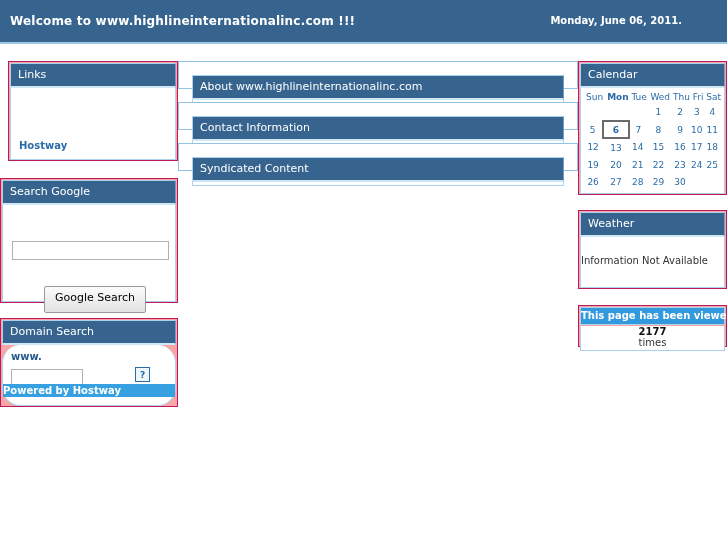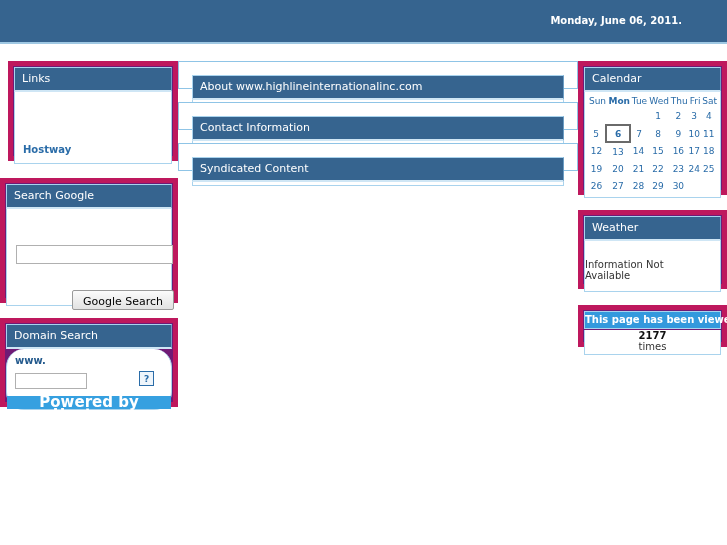--- a/index.html
+++ b/index.html
@@ -43,22 +43,22 @@
     color: #ffffff;
     font-size: 10px;
     font-weight: bold;
     white-space: nowrap;
   }
 
   
   .panel {
     position: absolute;
     box-sizing: border-box;
-    border: 5px solid #be185d;
-    background: #701a75;
+    border: 1px solid #be185d;
+    background: #fca5a5;
     padding: 1px;
   }
   .panel-head {
     background: #36648f;
     color: #ffffff;
     font-size: 11px;
     padding: 4px 7px 5px 7px;
     border-top: 1px solid #a9d3ed;
     border-left: 1px solid #a9d3ed;
     border-right: 1px solid #6d9ec4;
@@ -113,30 +113,29 @@
     border: 1px solid #b0b0b0;
     background: #ffffff;
     box-sizing: border-box;
     font-family: "Liberation Sans", sans-serif;
     font-size: 11px;
     padding: 1px 3px;
   }
   .gs-button {
     position: absolute;
     left: 41px; top: 81px;
-    padding: 4px 10px 1px 10px;
+    padding: 4px 10px 8px 10px;
     font-family: "DejaVu Sans", "Liberation Sans", sans-serif;
     font-size: 11px;
     color: #000000;
     background: linear-gradient(#fbfbfb, #e2e2e2);
     border: 1px solid #9a9a9a;
     border-radius: 2px;
     cursor: pointer;
     white-space: nowrap;
-    margin-left: 24px;
   }
 
   
   #domain-panel { left: 0px; top: 318px; width: 178px; height: 89px; }
   #domain-panel .panel-body { height: 61px; position: relative; padding: 5px; border-radius: 18px; }
   .www-label {
     position: absolute;
     left: 8px; top: 6px;
     font-size: 10px;
     font-weight: bold;
@@ -162,29 +161,28 @@
     color: #2a6ca8;
     font-size: 9px;
     font-weight: bold;
     line-height: 15px;
     text-align: center;
     box-sizing: border-box;
     cursor: pointer;
   }
   .powered {
     position: absolute;
-    left: 0; bottom: 0;
+    left: 0; bottom: 8px;
     width: 100%;
     height: 13px;
     line-height: 13px;
     background: #36a0e0;
     color: #ffffff;
-    font-size: 15px;
-    font-weight: bold;
-    text-align: center;
+    font-size: 10px;
+    font-weight: bold;
     box-sizing: border-box;
   }
 
   
   #about-bar   { left: 178px; top: 61px;  width: 400px; height: 26px; }
   #contact-bar { left: 178px; top: 102px; width: 400px; height: 26px; }
   #synd-bar    { left: 178px; top: 143px; width: 400px; height: 26px; }
 
   
   #calendar-panel { left: 578px; top: 61px; width: 149px; height: 134px; }
@@ -257,20 +255,21 @@
   .counter-word {
     font-size: 10px;
     color: #333333;
     display: block;
   }
 </style>
 </head>
 <body>
 
 <div class="topbar">
+  <div class="topbar-title">Welcome to www.highlineinternationalinc.com !!!</div>
   <div class="topbar-date">Monday, June 06, 2011.</div>
 </div>
 
 <div class="panel" id="links-panel">
   <div class="panel-head">Links</div>
   <div class="panel-body">
     <a class="link-item">Hostway</a>
   </div>
 </div>
 

